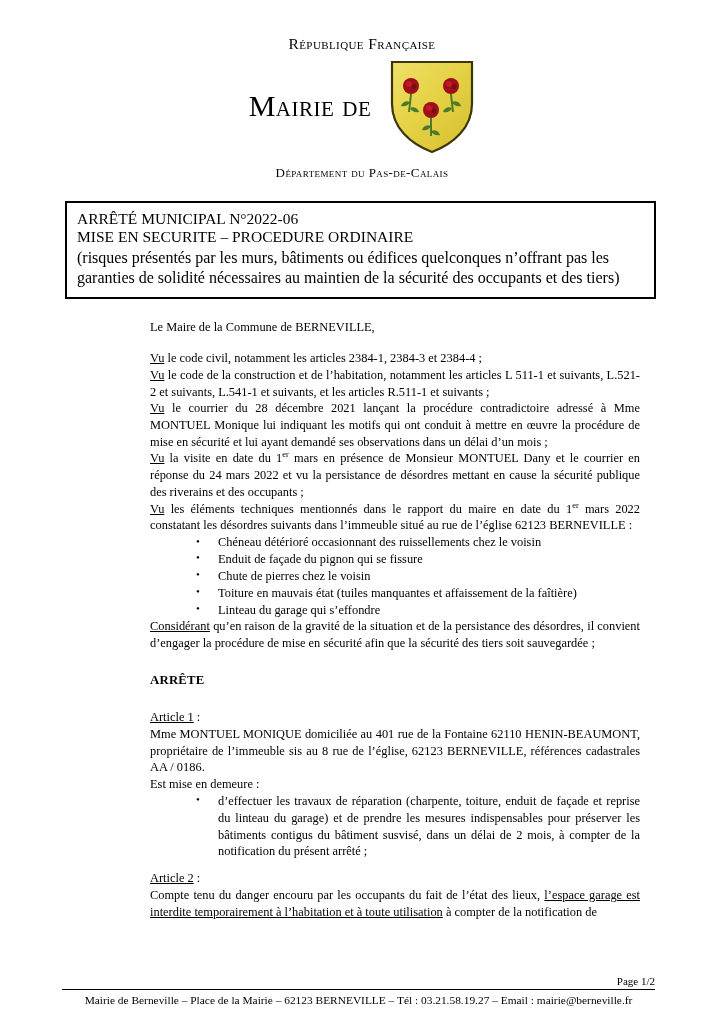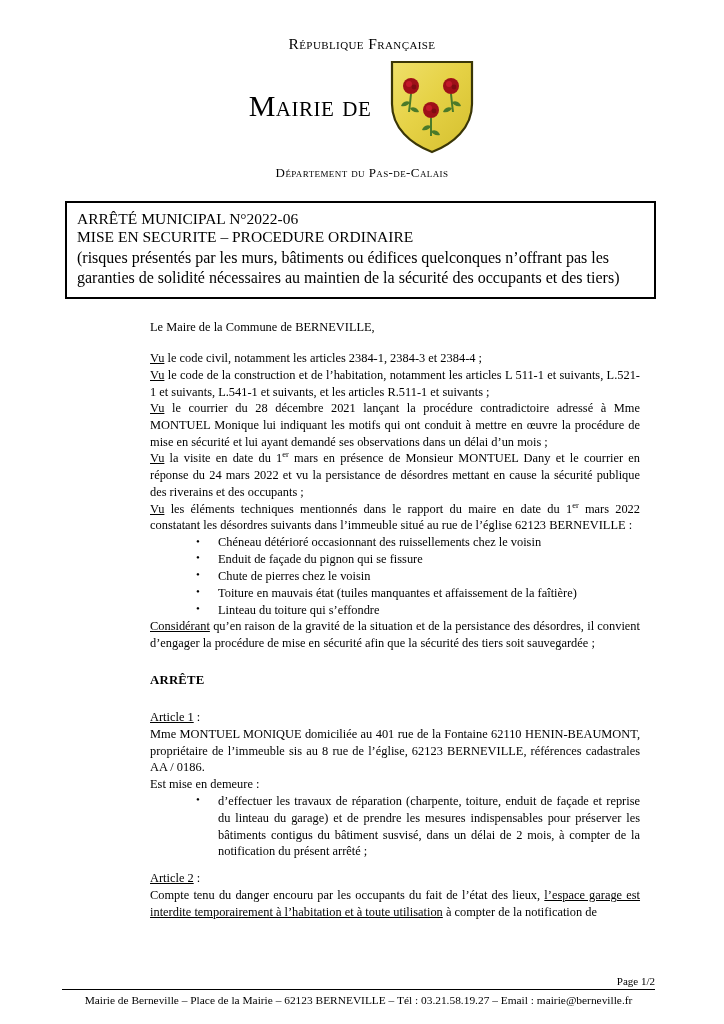--- a/index.html
+++ b/index.html
@@ -224,35 +224,35 @@
   </div>
 
   <div class="body">
 
     <div class="spacer-20"></div>
     <p class="intro">Le Maire de la Commune de BERNEVILLE,</p>
     <div class="spacer-14"></div>
 
     <p class="clause"><u>Vu</u><span> le code civil, notamment les articles 2384-1, 2384-3 et 2384-4 ;</span></p>
 
-    <p class="clause"><u>Vu</u><span> le code de la construction et de l’habitation, notamment les articles L 511-1 et suivants, L.521-1 et suivants, L.541-1 et suivants, et les articles R.511-1 et suivants ;</span></p>
+    <p class="clause"><u>Vu</u><span> le code de la construction et de l’habitation, notamment les articles L 511-1 et suivants, L.521-2 et suivants, L.541-1 et suivants, et les articles R.511-1 et suivants ;</span></p>
 
 
     <p class="clause"><u>Vu</u><span> le courrier du 28 décembre 2021 lançant la procédure contradictoire adressé à Mme MONTUEL Monique lui indiquant les motifs qui ont conduit à mettre en œuvre la procédure de mise en sécurité et lui ayant demandé ses observations dans un délai d’un mois ;</span></p>
 
     <p class="clause"><u>Vu</u><span> la visite en date du 1</span><sup>er</sup><span> mars en présence de Monsieur MONTUEL Dany et le courrier en réponse du 24 mars 2022 et vu la persistance de désordres mettant en cause la sécurité publique des riverains et des occupants ;</span></p>
 
     <p class="clause"><u>Vu</u><span> les éléments techniques mentionnés dans le rapport du maire en date du 1</span><sup>er</sup><span> mars 2022 constatant les désordres suivants dans l’immeuble situé au rue de l’église 62123 BERNEVILLE :</span></p>
 
     <ul class="bullets">
       <li>Chéneau détérioré occasionnant des ruissellements chez le voisin</li>
       <li>Enduit de façade du pignon qui se fissure</li>
       <li>Chute de pierres chez le voisin</li>
       <li>Toiture en mauvais état (tuiles manquantes et affaissement de la faîtière)</li>
-      <li>Linteau du toiture qui s’effondre</li>
+      <li>Linteau du garage qui s’effondre</li>
     </ul>
 
     <p class="clause"><u>Considérant</u><span> qu’en raison de la gravité de la situation et de la persistance des désordres, il convient d’engager la procédure de mise en sécurité afin que la sécurité des tiers soit sauvegardée ;</span></p>
 
     <div class="spacer-20"></div>
     <p class="arrete-head">ARRÊTE</p>
     <div class="spacer-20"></div>
 
     <p><u>Article 1</u><span> :</span></p>
     <p class="clause">Mme MONTUEL MONIQUE domiciliée au 401 rue de la Fontaine 62110 HENIN-BEAUMONT, propriétaire de l’immeuble sis au 8 rue de l’église, 62123 BERNEVILLE, références cadastrales AA / 0186.</p>

